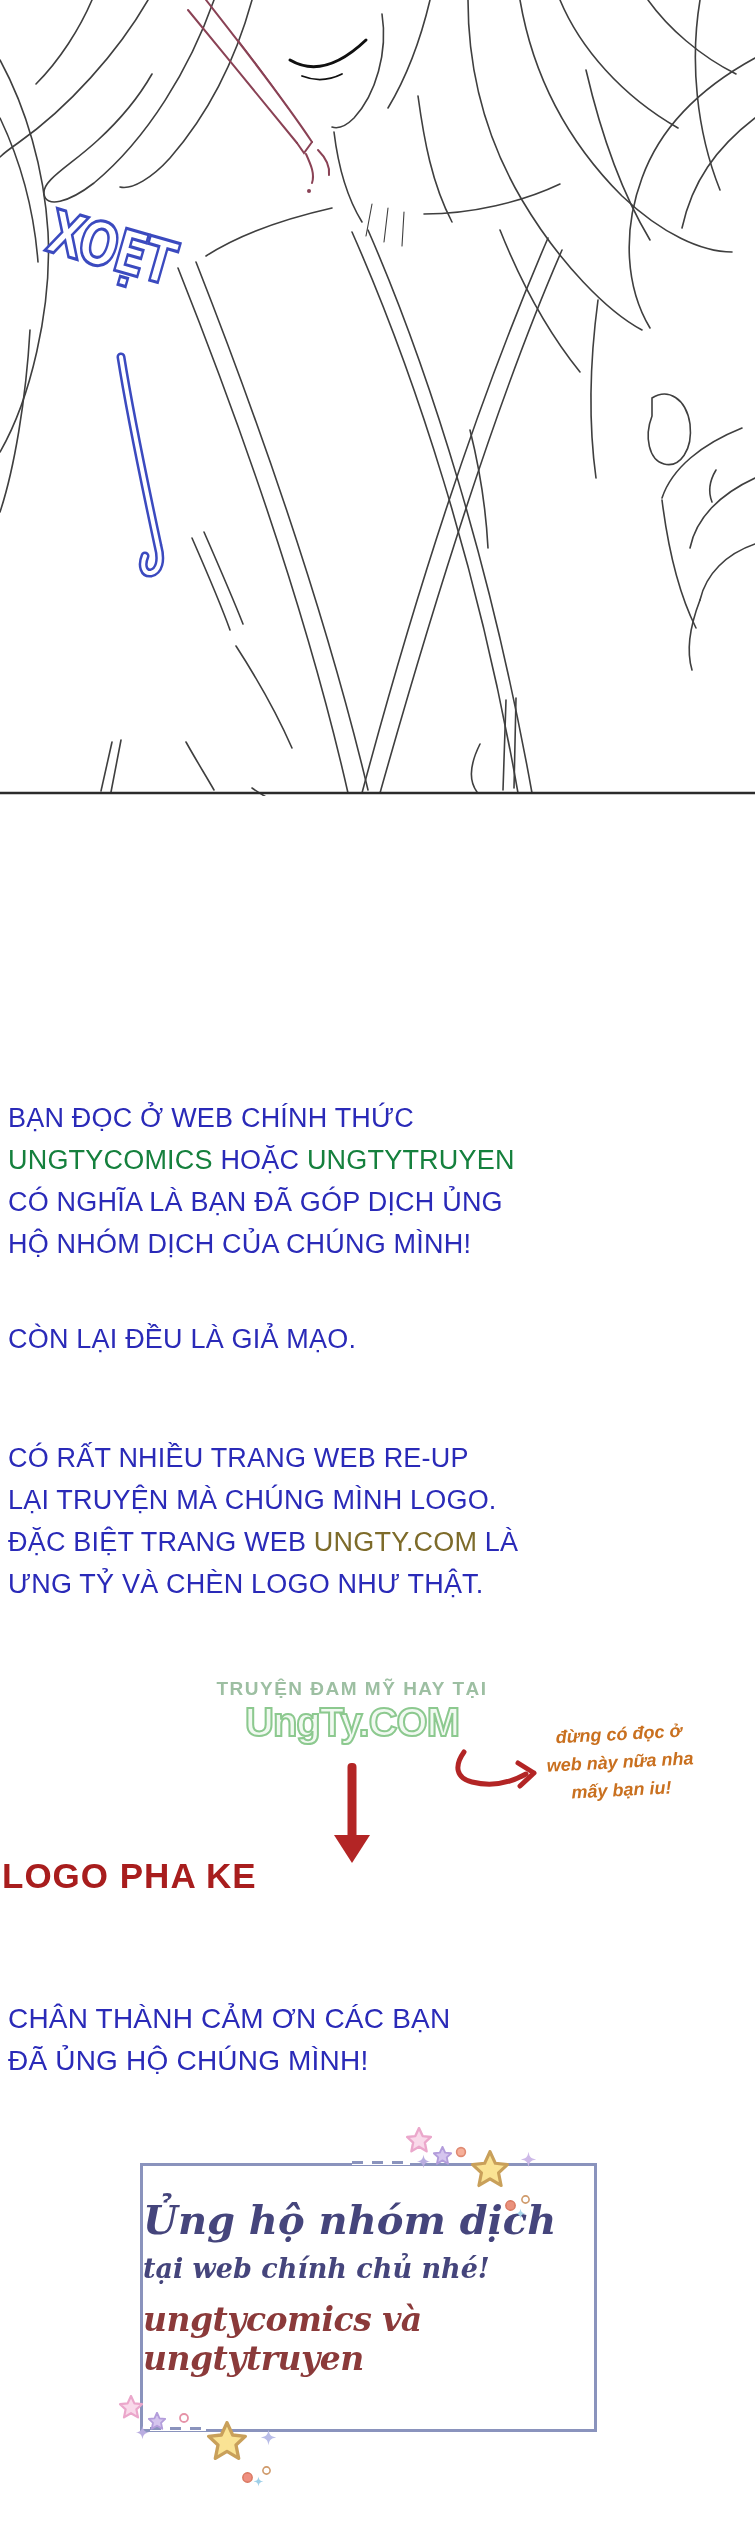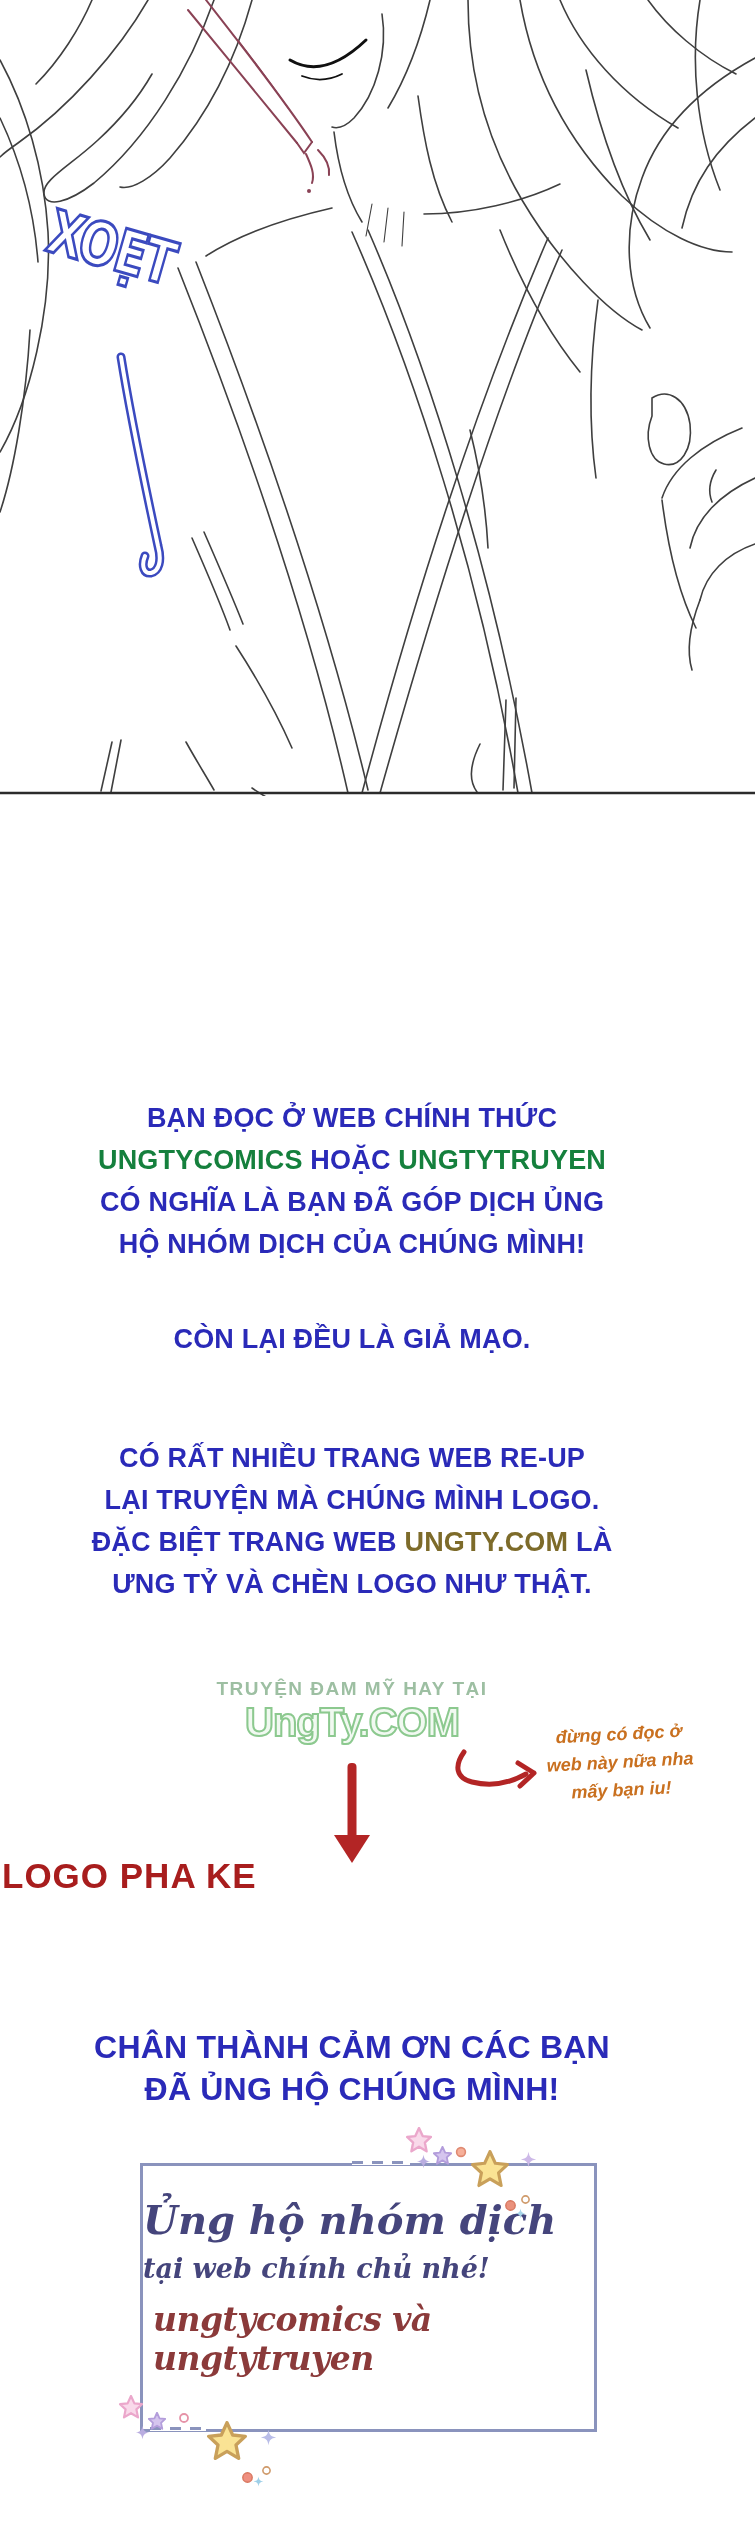--- a/index.html
+++ b/index.html
@@ -4,26 +4,26 @@
 <style>
   html,body{margin:0;padding:0;}
   body{
     width:755px;height:2541px;position:relative;background:#ffffff;
     font-family:"Liberation Sans",sans-serif;overflow:hidden;
   }
   
   .art{position:absolute;left:0;top:0;width:755px;height:796px;}
   
   .comic{
-    position:absolute;left:2px;width:700px;text-align:center;
-    font-weight:bold;color:#2a2ab8;font-size:27px;line-height:42px;
+    position:absolute;left:8px;width:700px;text-align:left;
+    font-weight:normal;color:#2a2ab8;font-size:27px;line-height:42px;
     letter-spacing:0.2px;
   }
   .b1{top:1097px;} .b2{top:1318px;} .b3{top:1437px;}
-  .thanks{top:1998px;font-size:32px;margin-top:28px;}
+  .thanks{top:1998px;font-size:28px;}
   .red{color:#15803d;} .olive{color:#7d6b2a;}
   
   .tagline{
     position:absolute;top:1678px;left:2px;width:700px;text-align:center;
     color:#9dbfa2;font-weight:bold;font-size:19px;letter-spacing:1.5px;
   }
   .logo{
     position:absolute;top:1700px;left:2px;width:700px;text-align:center;
     font-weight:bold;font-size:40px;color:#f1f9f1;
     -webkit-text-stroke:2px #8cc98f;
@@ -44,21 +44,21 @@
   .fbox{
     position:absolute;left:140px;top:2163px;width:451px;height:263px;
     border:3px solid #8a93bd;background:#ffffff;
   }
   .script{
     font-family:"DejaVu Serif",serif;font-style:italic;font-weight:bold;
     text-align:left;margin:0;
   }
   .s1{margin-top:30px;font-size:40px;color:#45457c;}
   .s2{margin-top:10px;font-size:27px;color:#45457c;}
-  .s3{margin-top:16px;font-size:33px;color:#8b3a3a;letter-spacing:-0.5px;padding-left:10px;}
+  .s3{margin-top:16px;font-size:33px;color:#8b3a3a;letter-spacing:-0.5px;}
   
   .dec{position:absolute;display:block;}
   .dash{position:absolute;height:4px;background:#ffffff;}
   .dash::after{
     content:"";position:absolute;left:0;top:0;right:0;height:3px;
     background:repeating-linear-gradient(90deg,#8a93bd 0 11px,transparent 11px 20px);
   }
 </style>
 </head>
 <body>

